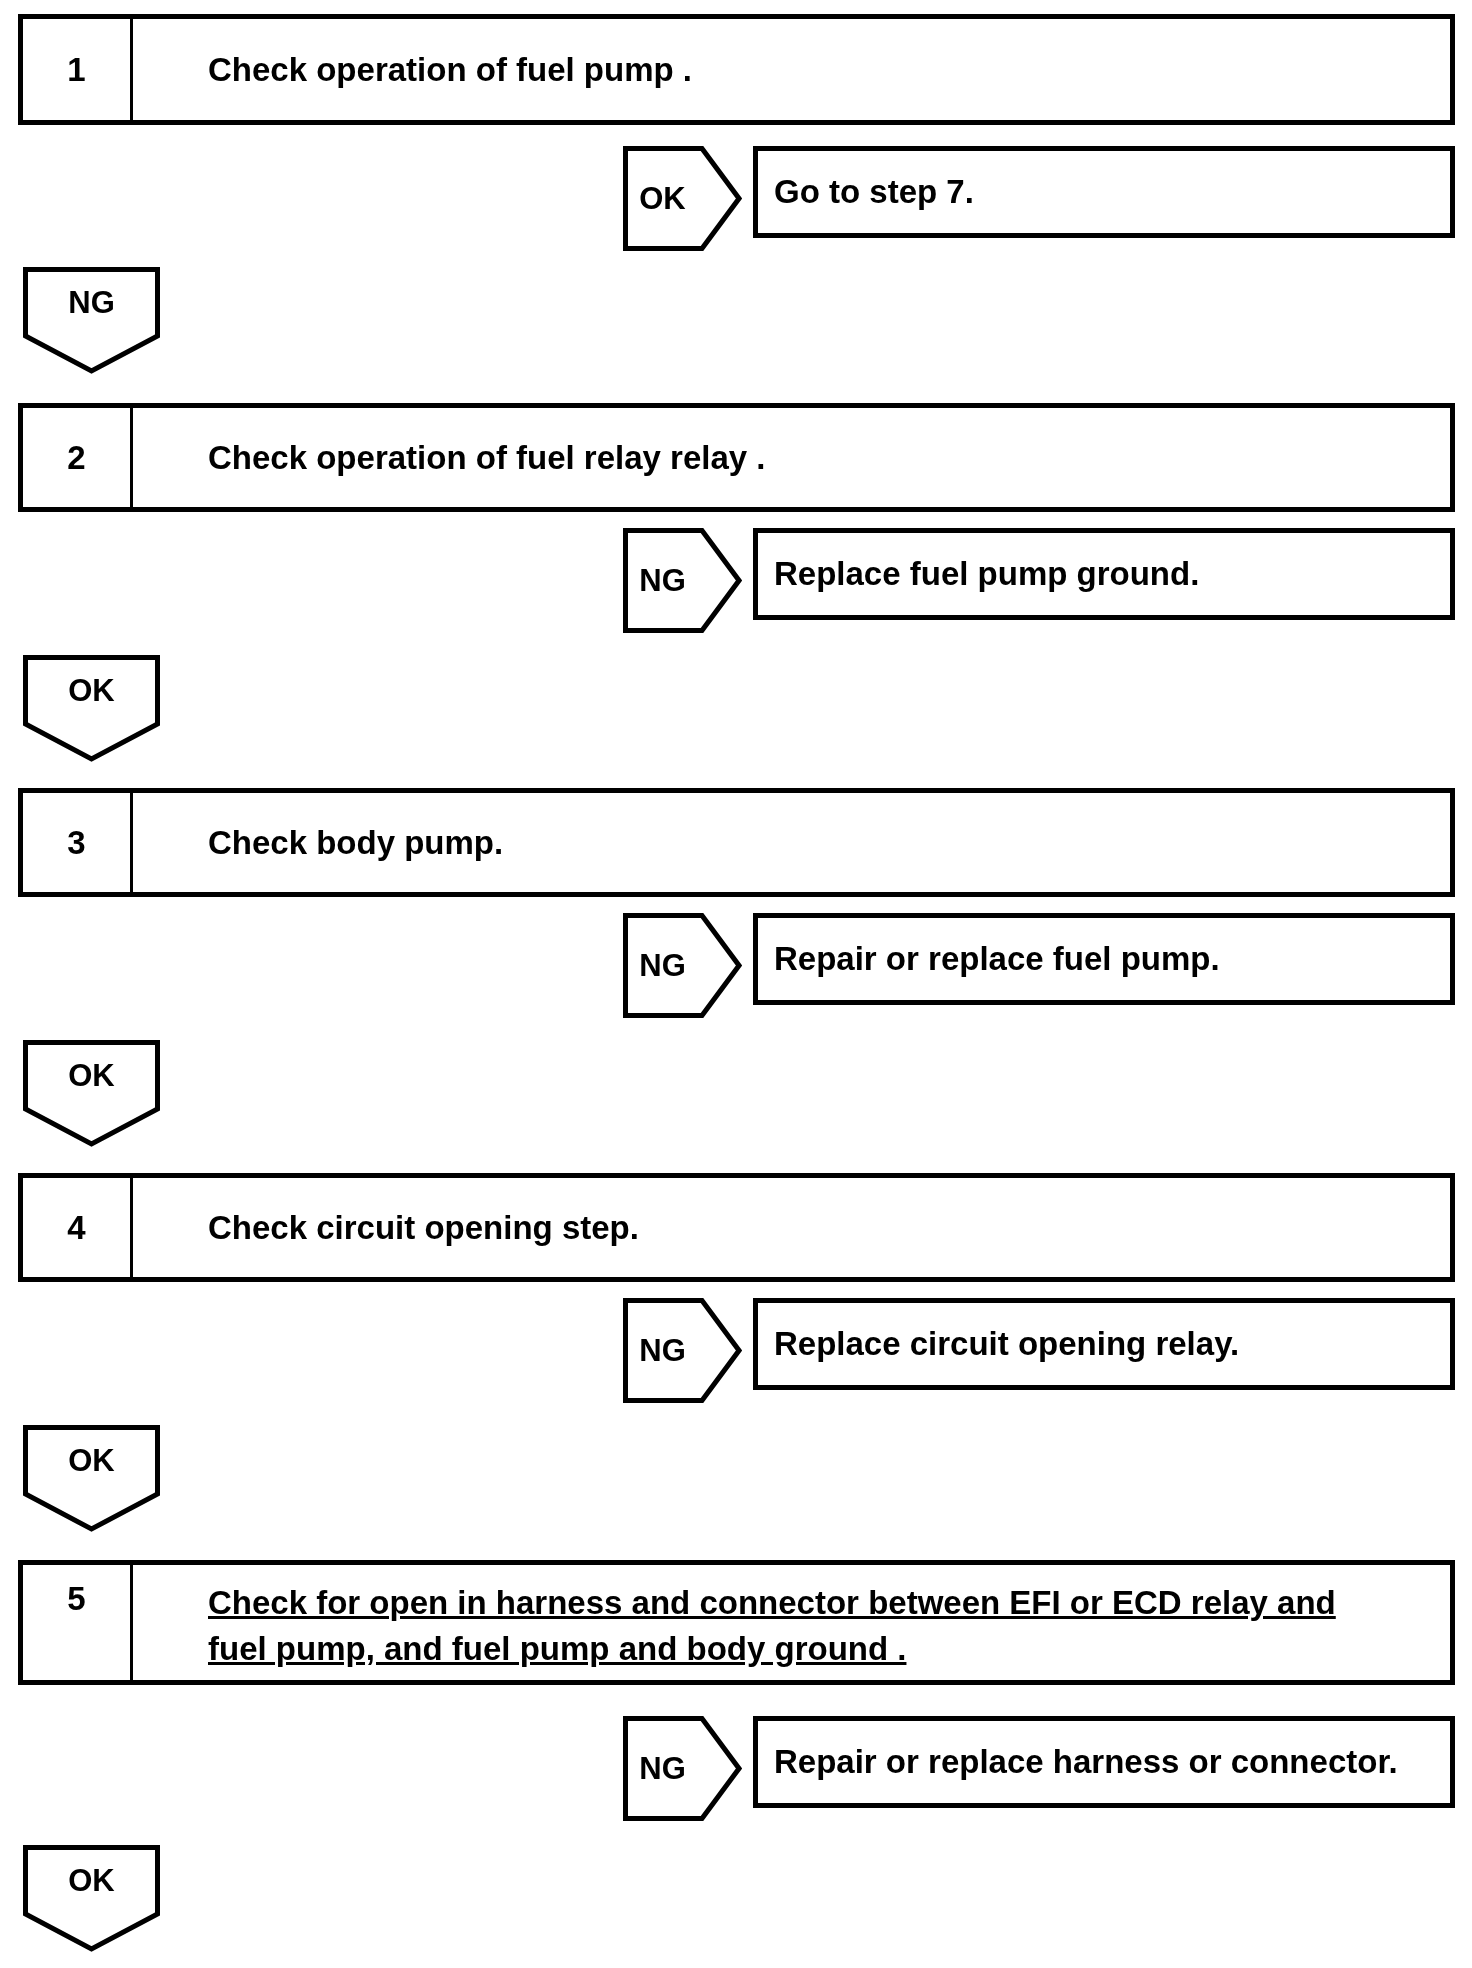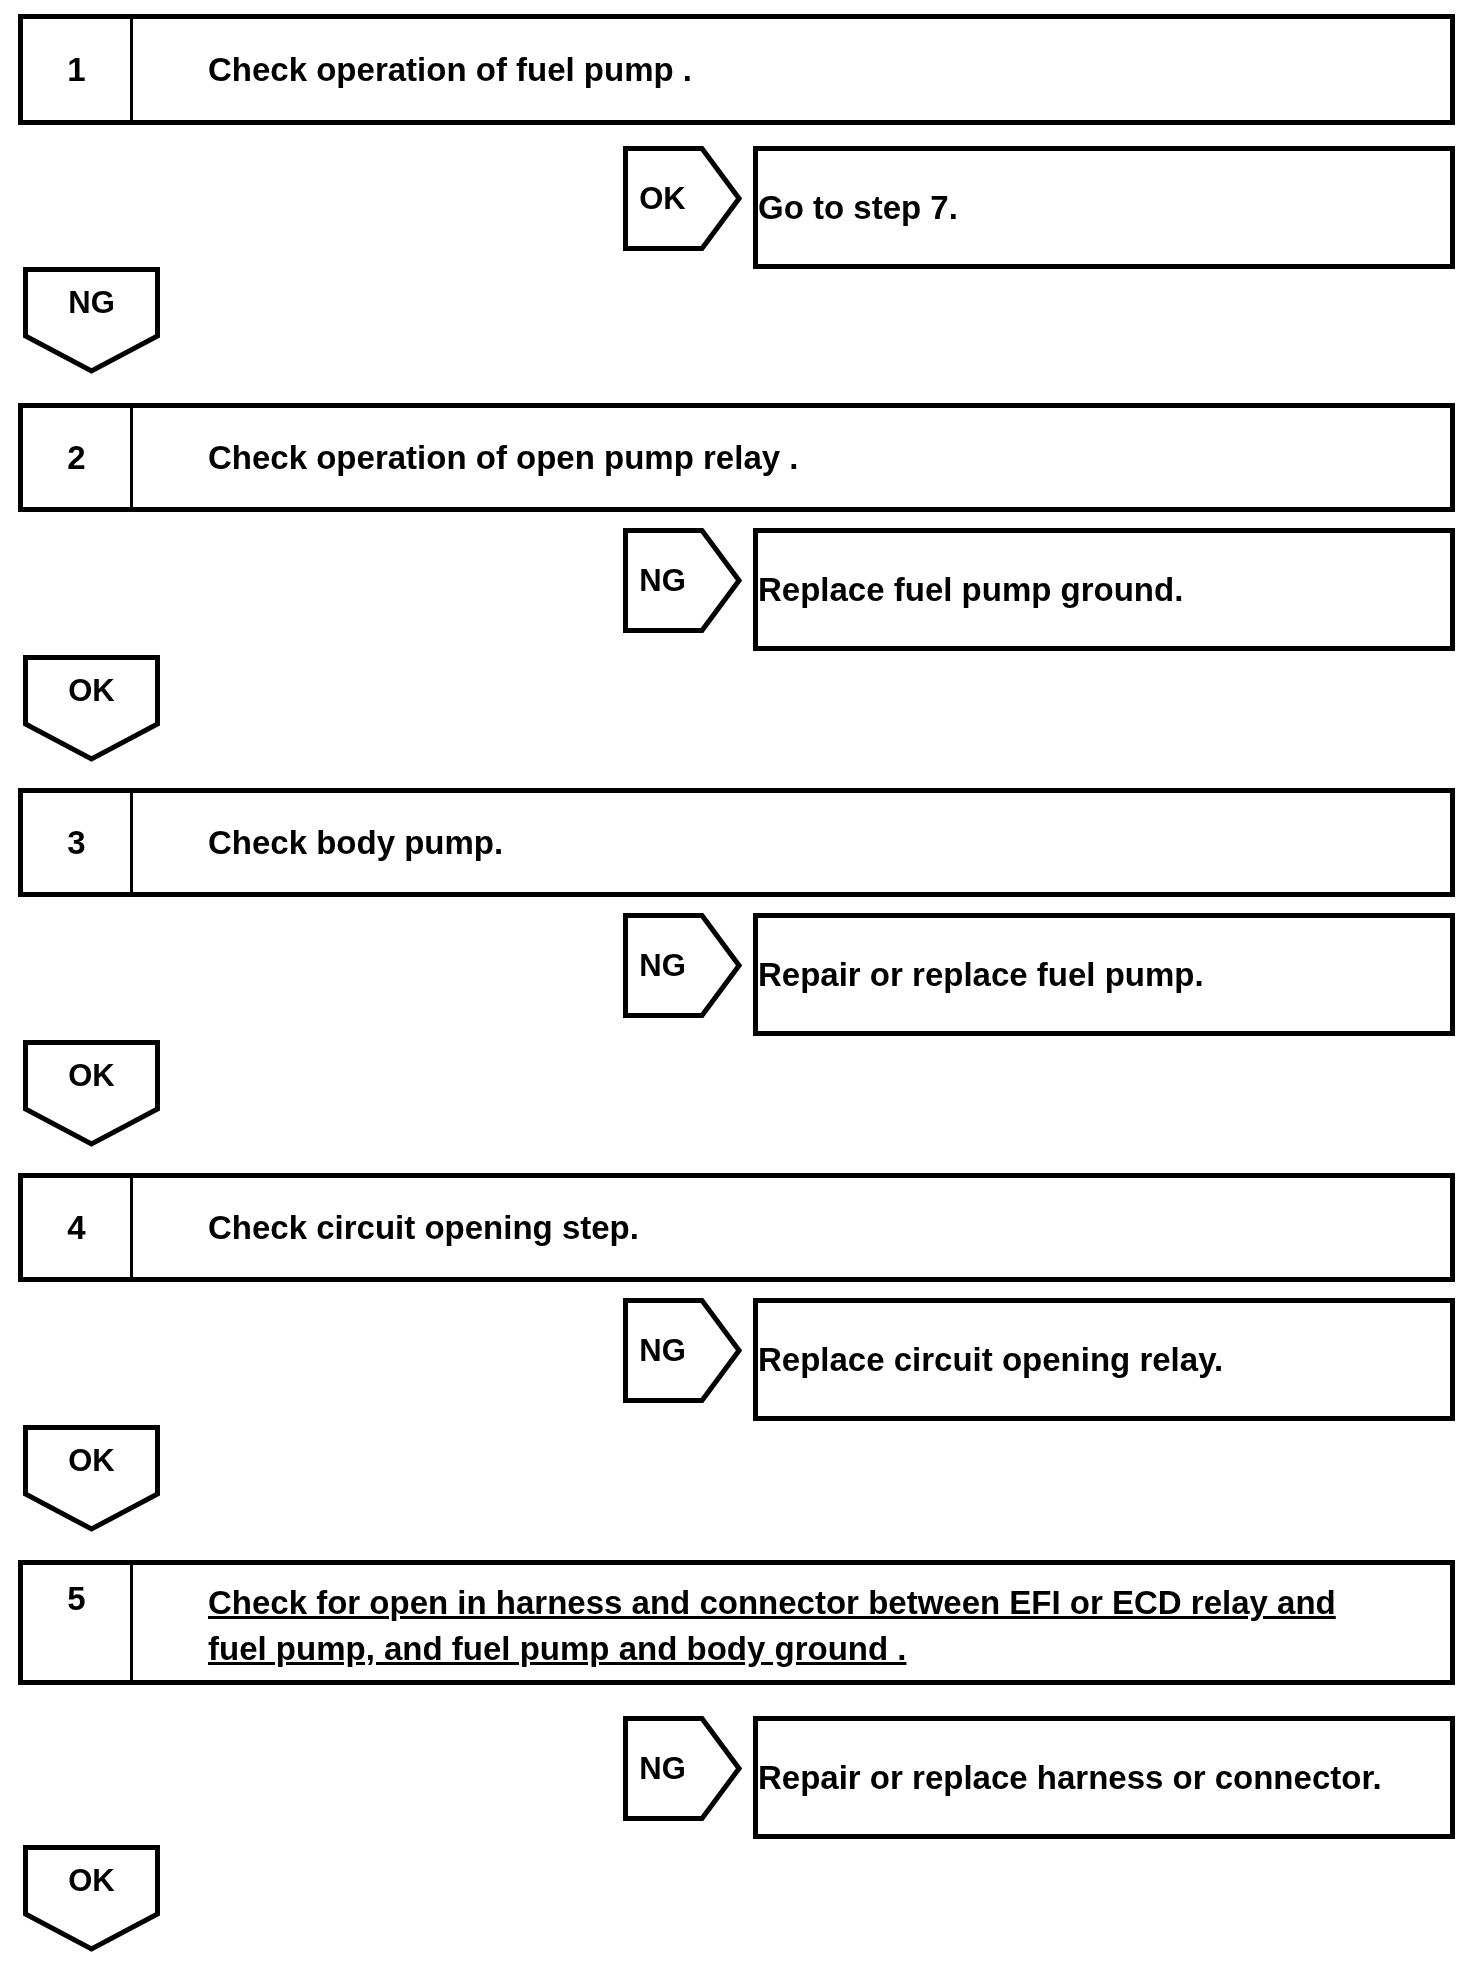--- a/index.html
+++ b/index.html
@@ -86,27 +86,27 @@
     display: flex;
     align-items: center;
     justify-content: center;
     font-size: 31px;
   }
   .result-box {
     position: absolute;
     left: 753px;
     top: 0;
     width: 702px;
-    height: 123px;
+    height: 92px;
     border: 5px solid #000;
     box-sizing: border-box;
     background: #fff;
     display: flex;
     align-items: center;
-    padding-left: 0;
+    padding-left: 16px;
     font-size: 33px;
   }
 
   
   .connector {
     position: absolute;
     left: 23px;
     width: 137px;
     height: 107px;
   }
@@ -150,21 +150,21 @@
 
   <div class="connector" style="top:267px">
     <svg width="137" height="107" viewBox="0 0 137 107">
       <polygon points="2.5,2.5 134.5,2.5 134.5,69 68.5,104 2.5,69" fill="#ffffff" stroke="#000000" stroke-width="5"></polygon>
     </svg>
     <span class="conn-label">NG</span>
   </div>
 
   <div class="step-box" style="top:403px;height:109px">
     <div class="step-num">2</div>
-    <div class="step-text">Check operation of open pump relay .</div>
+    <div class="step-text">Check operation of fuel relay relay .</div>
   </div>
 
   <div class="branch-row" style="top:528px;height:105px">
     <div class="branch-tag">
       <svg width="119" height="105" viewBox="0 0 119 105">
         <polygon points="2.5,2.5 79,2.5 116,52.5 79,102.5 2.5,102.5" fill="#ffffff" stroke="#000000" stroke-width="5"></polygon>
       </svg>
       <span class="tag-label">NG</span>
     </div>
     <div class="result-box">Replace fuel pump ground.</div>

